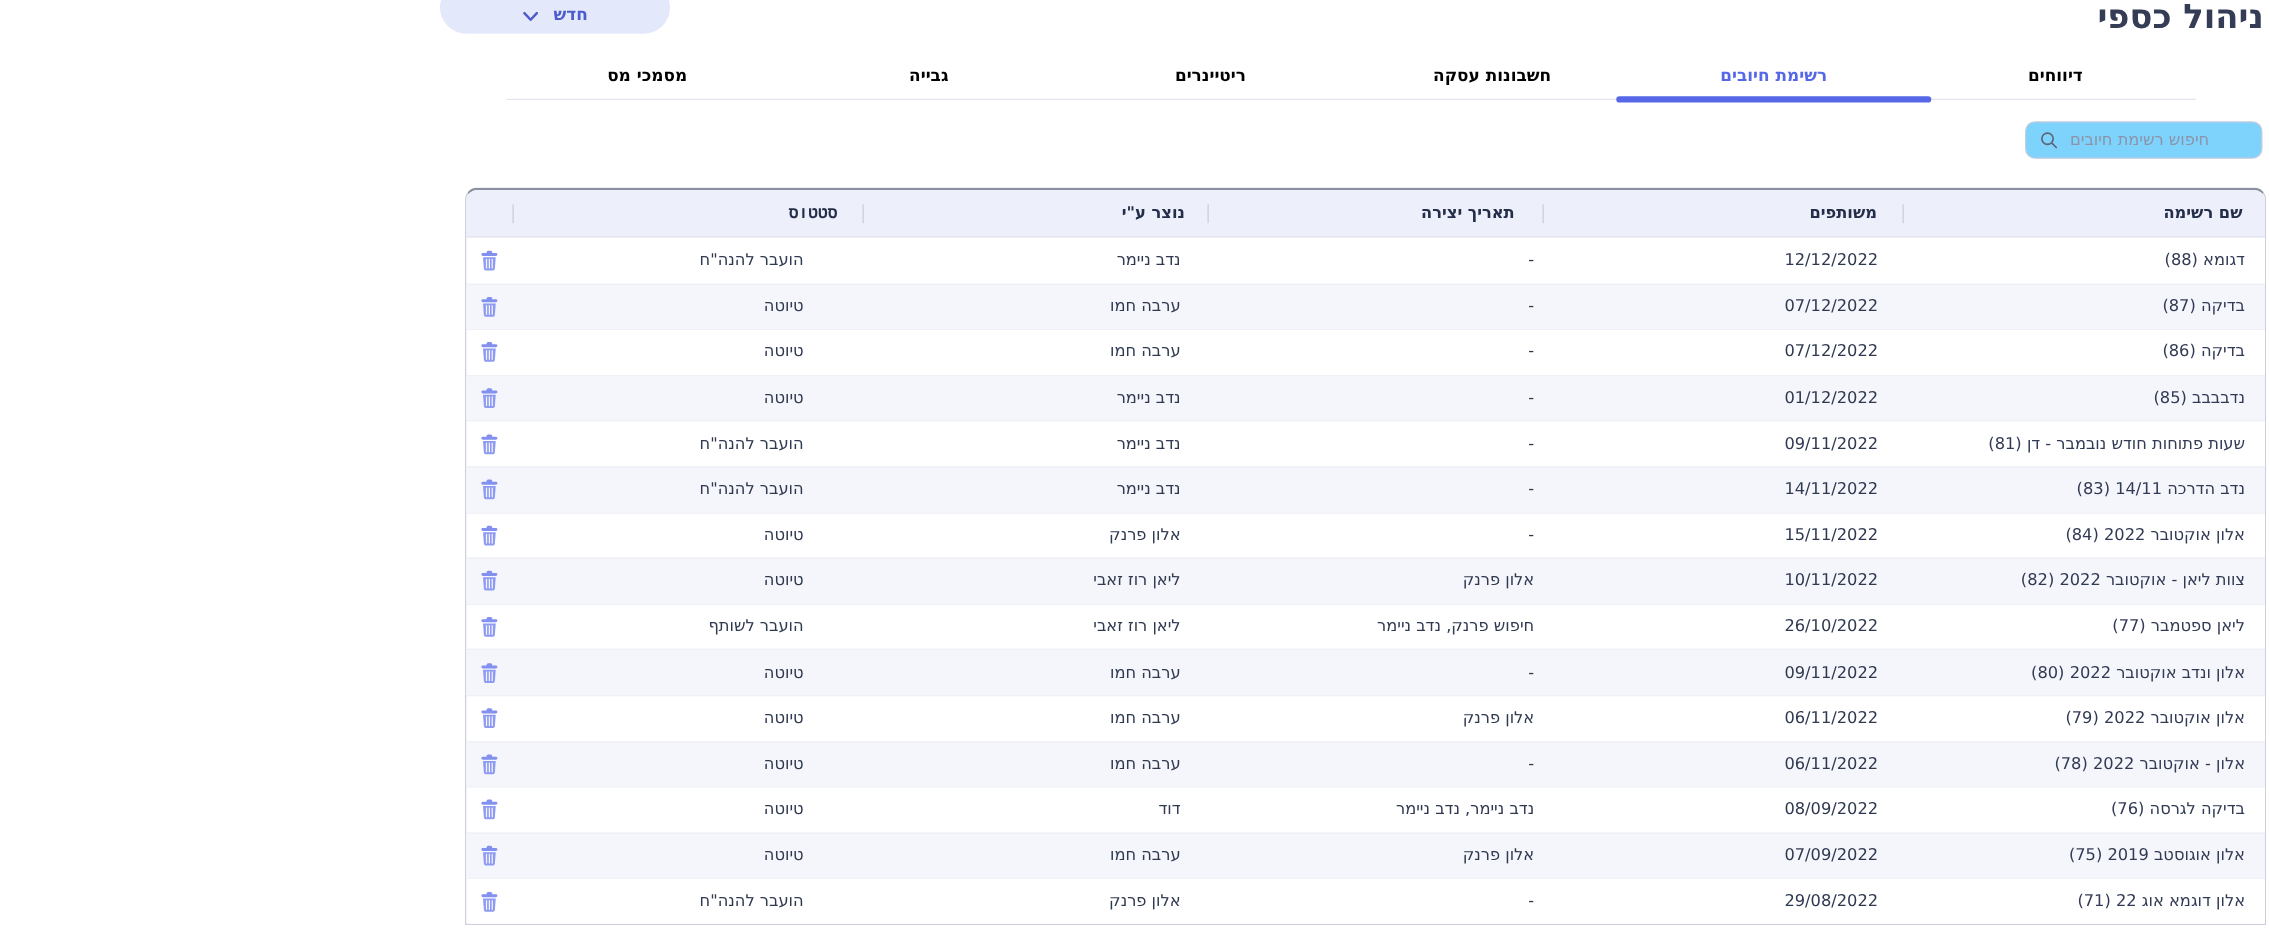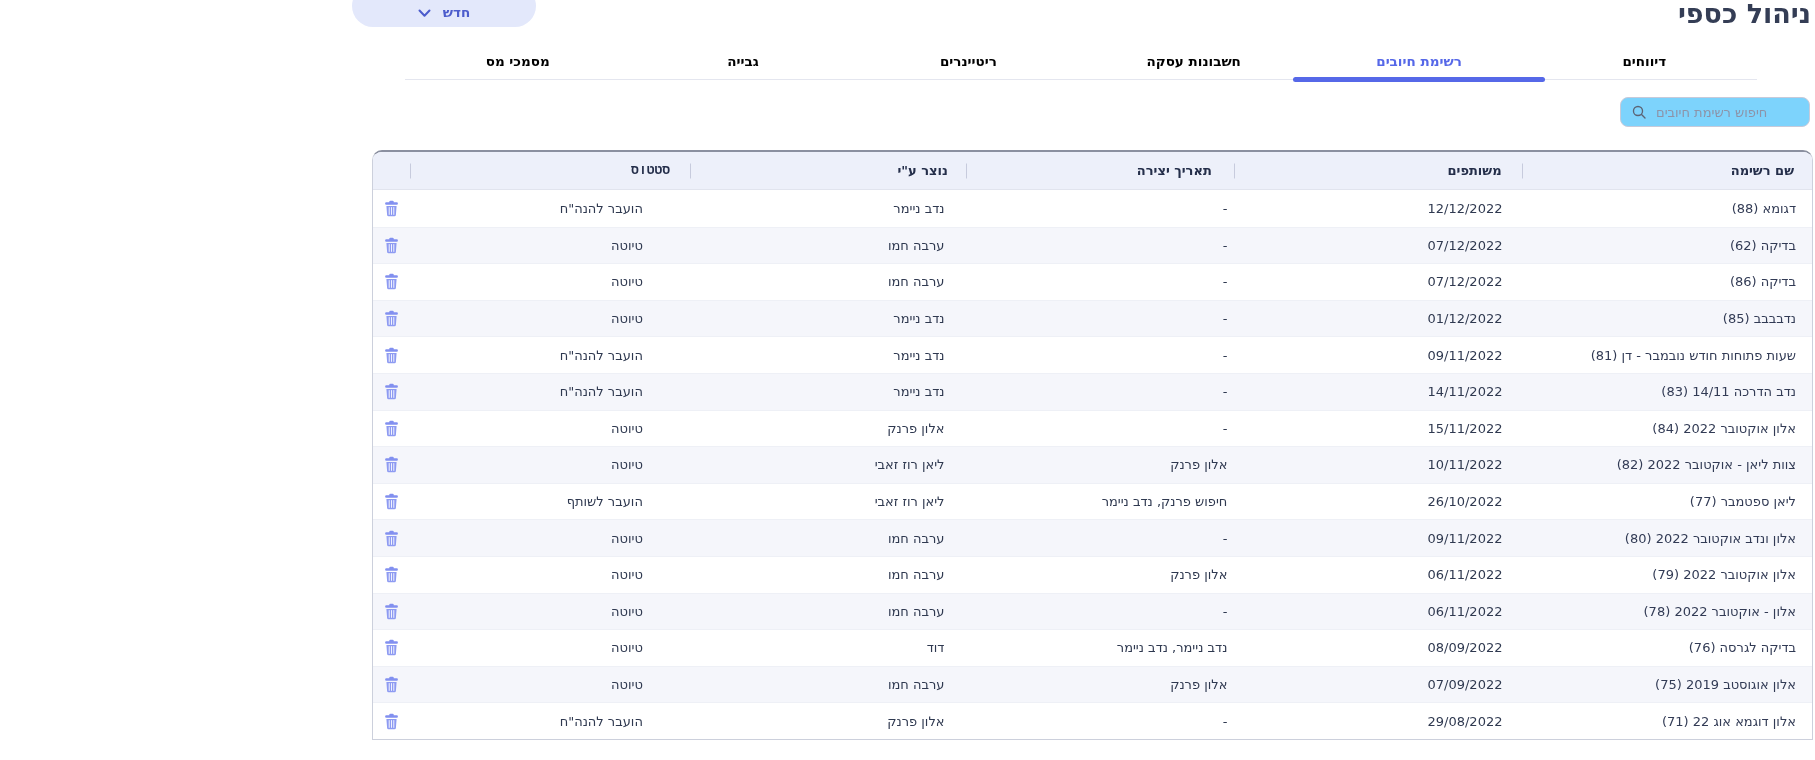--- a/index.html
+++ b/index.html
@@ -179,21 +179,21 @@
             <path d="M3.2 7.5 h13.6 l-0.95 12.2 a1.9 1.9 0 0 1 -1.9 1.7 H6.05 a1.9 1.9 0 0 1 -1.9 -1.7 Z" fill="#8e9bf2"></path>
             <rect x="6.3" y="9.2" width="1.3" height="10.2" fill="#ffffff" opacity="0.9"></rect>
             <rect x="9.35" y="9.2" width="1.3" height="10.2" fill="#ffffff" opacity="0.9"></rect>
             <rect x="12.4" y="9.2" width="1.3" height="10.2" fill="#ffffff" opacity="0.9"></rect>
           </svg>
         </span>
       </button>
     </div>
   </div>
         <div class="tr">
-    <div class="td col-name">בדיקה (62)</div>
+    <div class="td col-name">בדיקה (87)</div>
     <div class="td col-date">07/12/2022</div>
     <div class="td col-shared">-</div>
     <div class="td col-creator">ערבה חמו</div>
     <div class="td col-status">טיוטה</div>
     <div class="td col-spacer"></div>
     <div class="td col-trash">
       <button class="trash-btn" title="">
         <span style="display:inline-flex;">
           <svg width="15" height="17" viewBox="0 0 20 22">
             <rect x="7" y="0.5" width="6" height="4" rx="1.6" fill="#8290f0"></rect>

